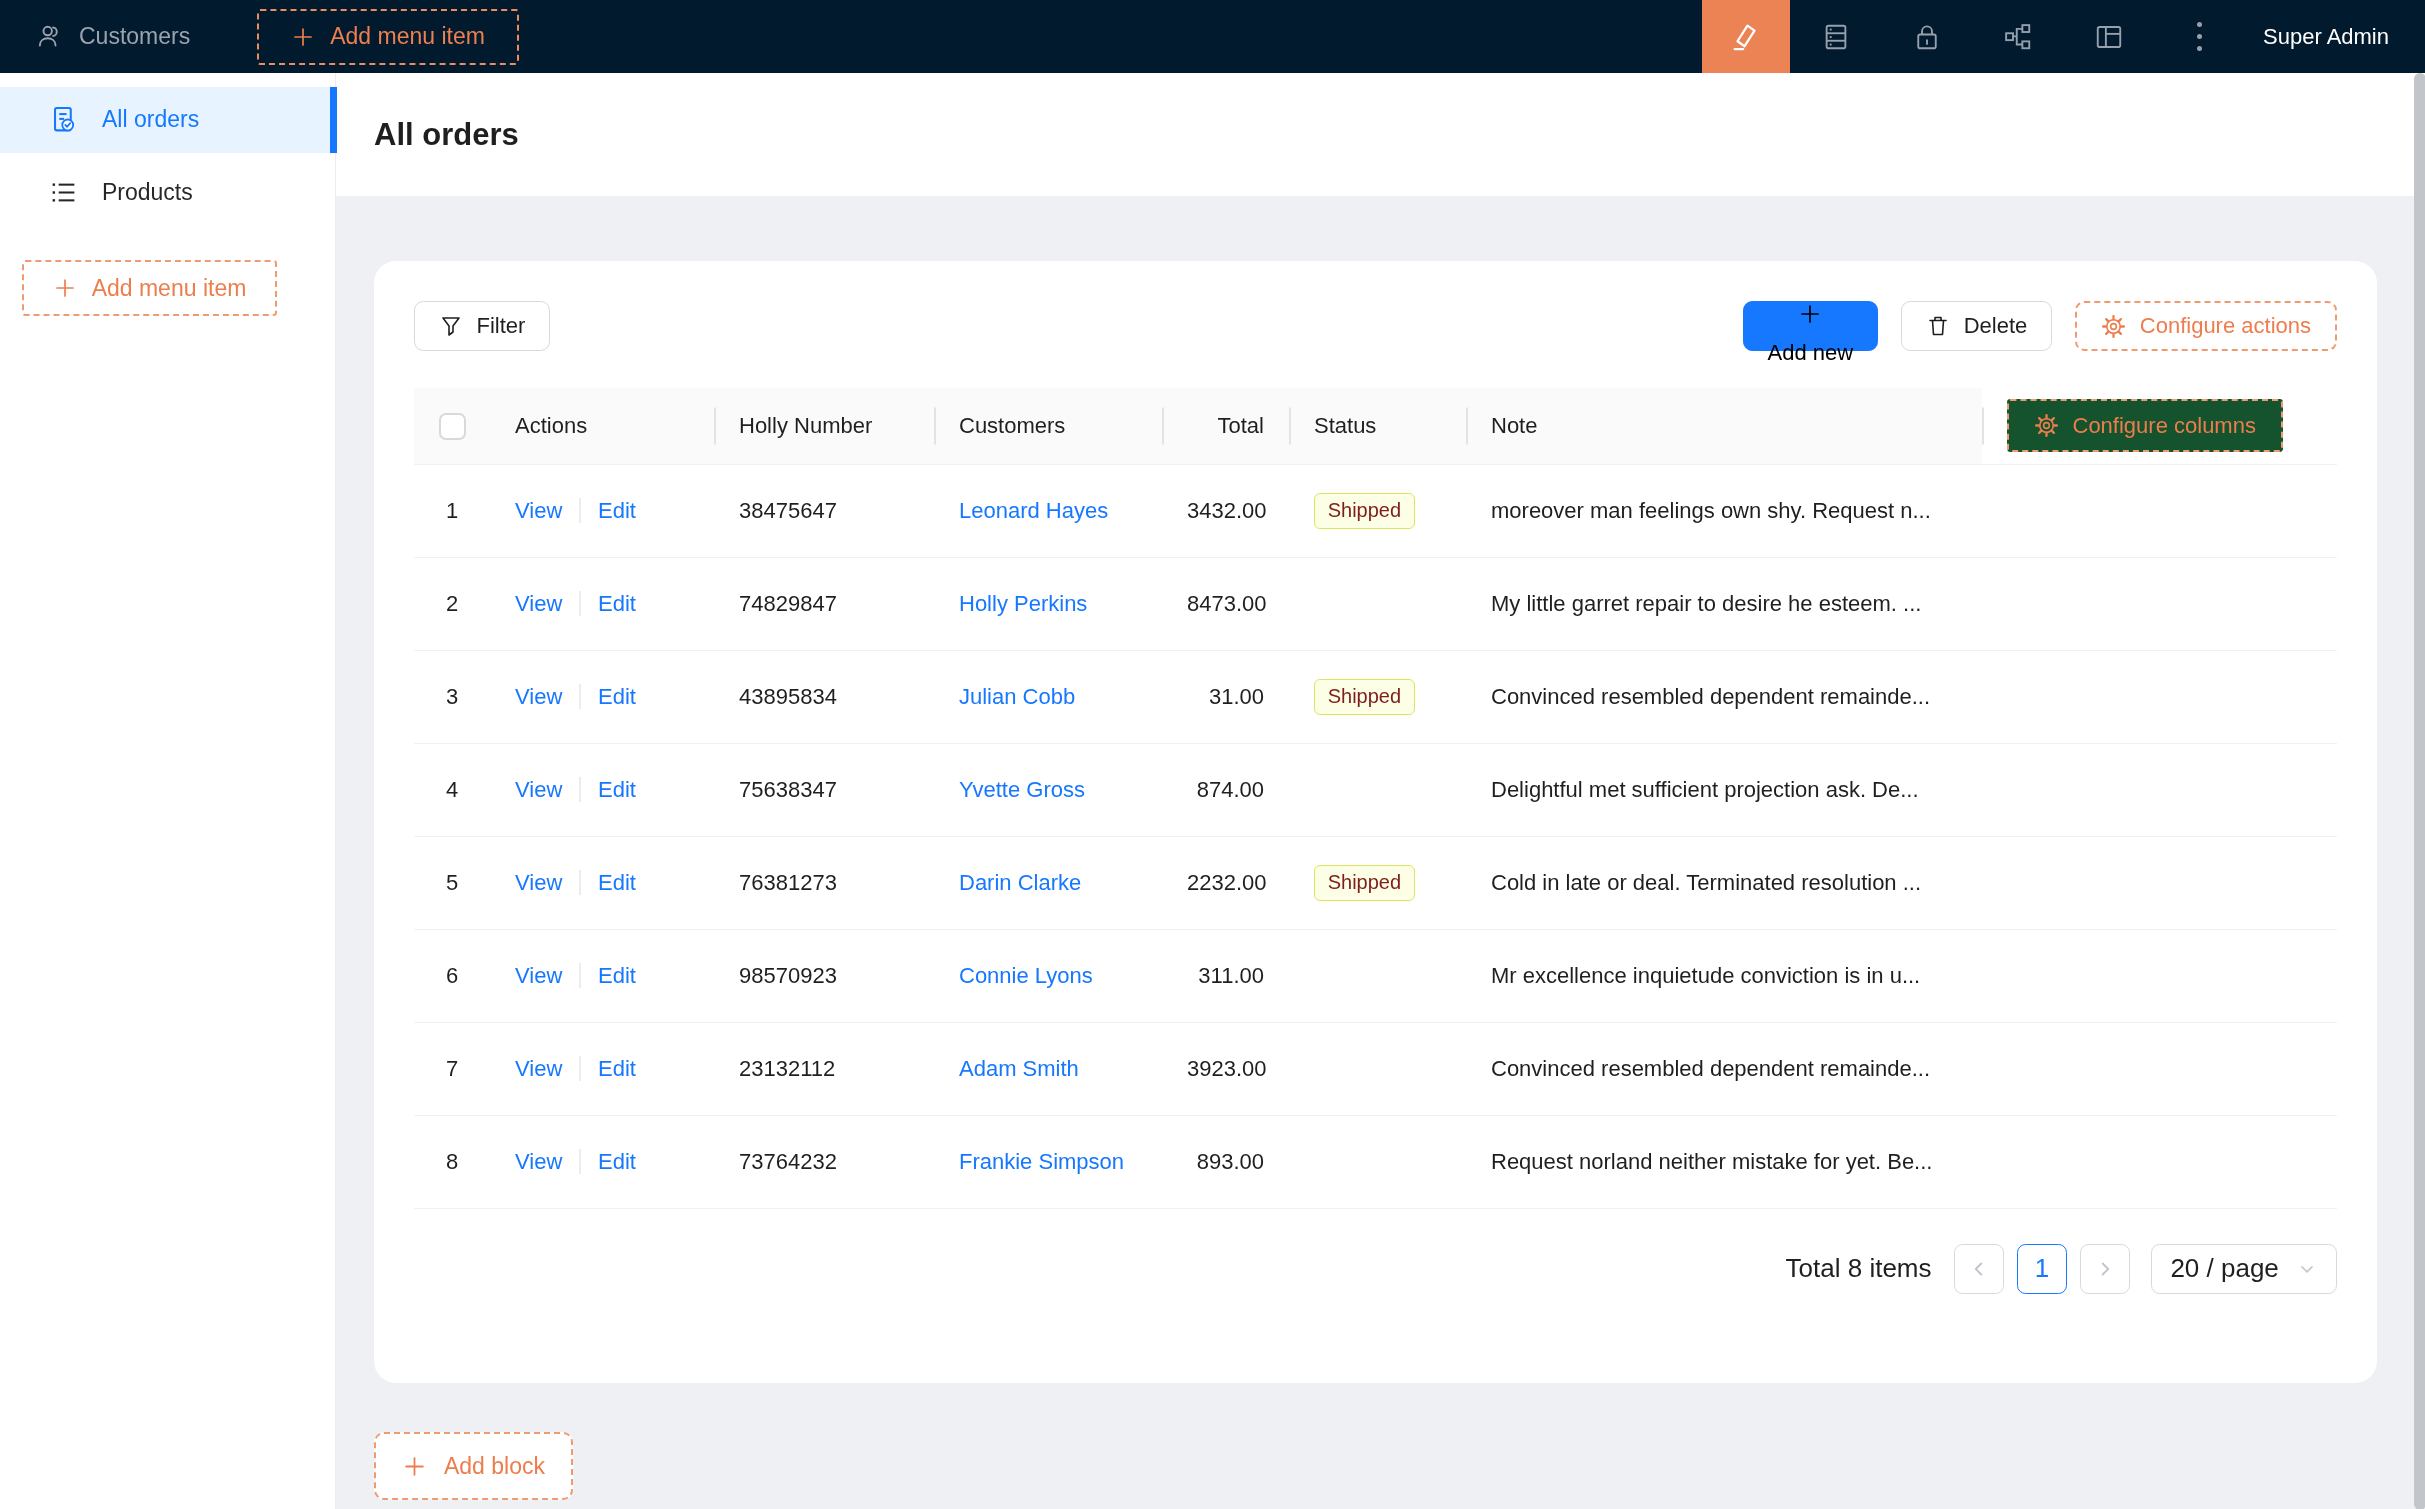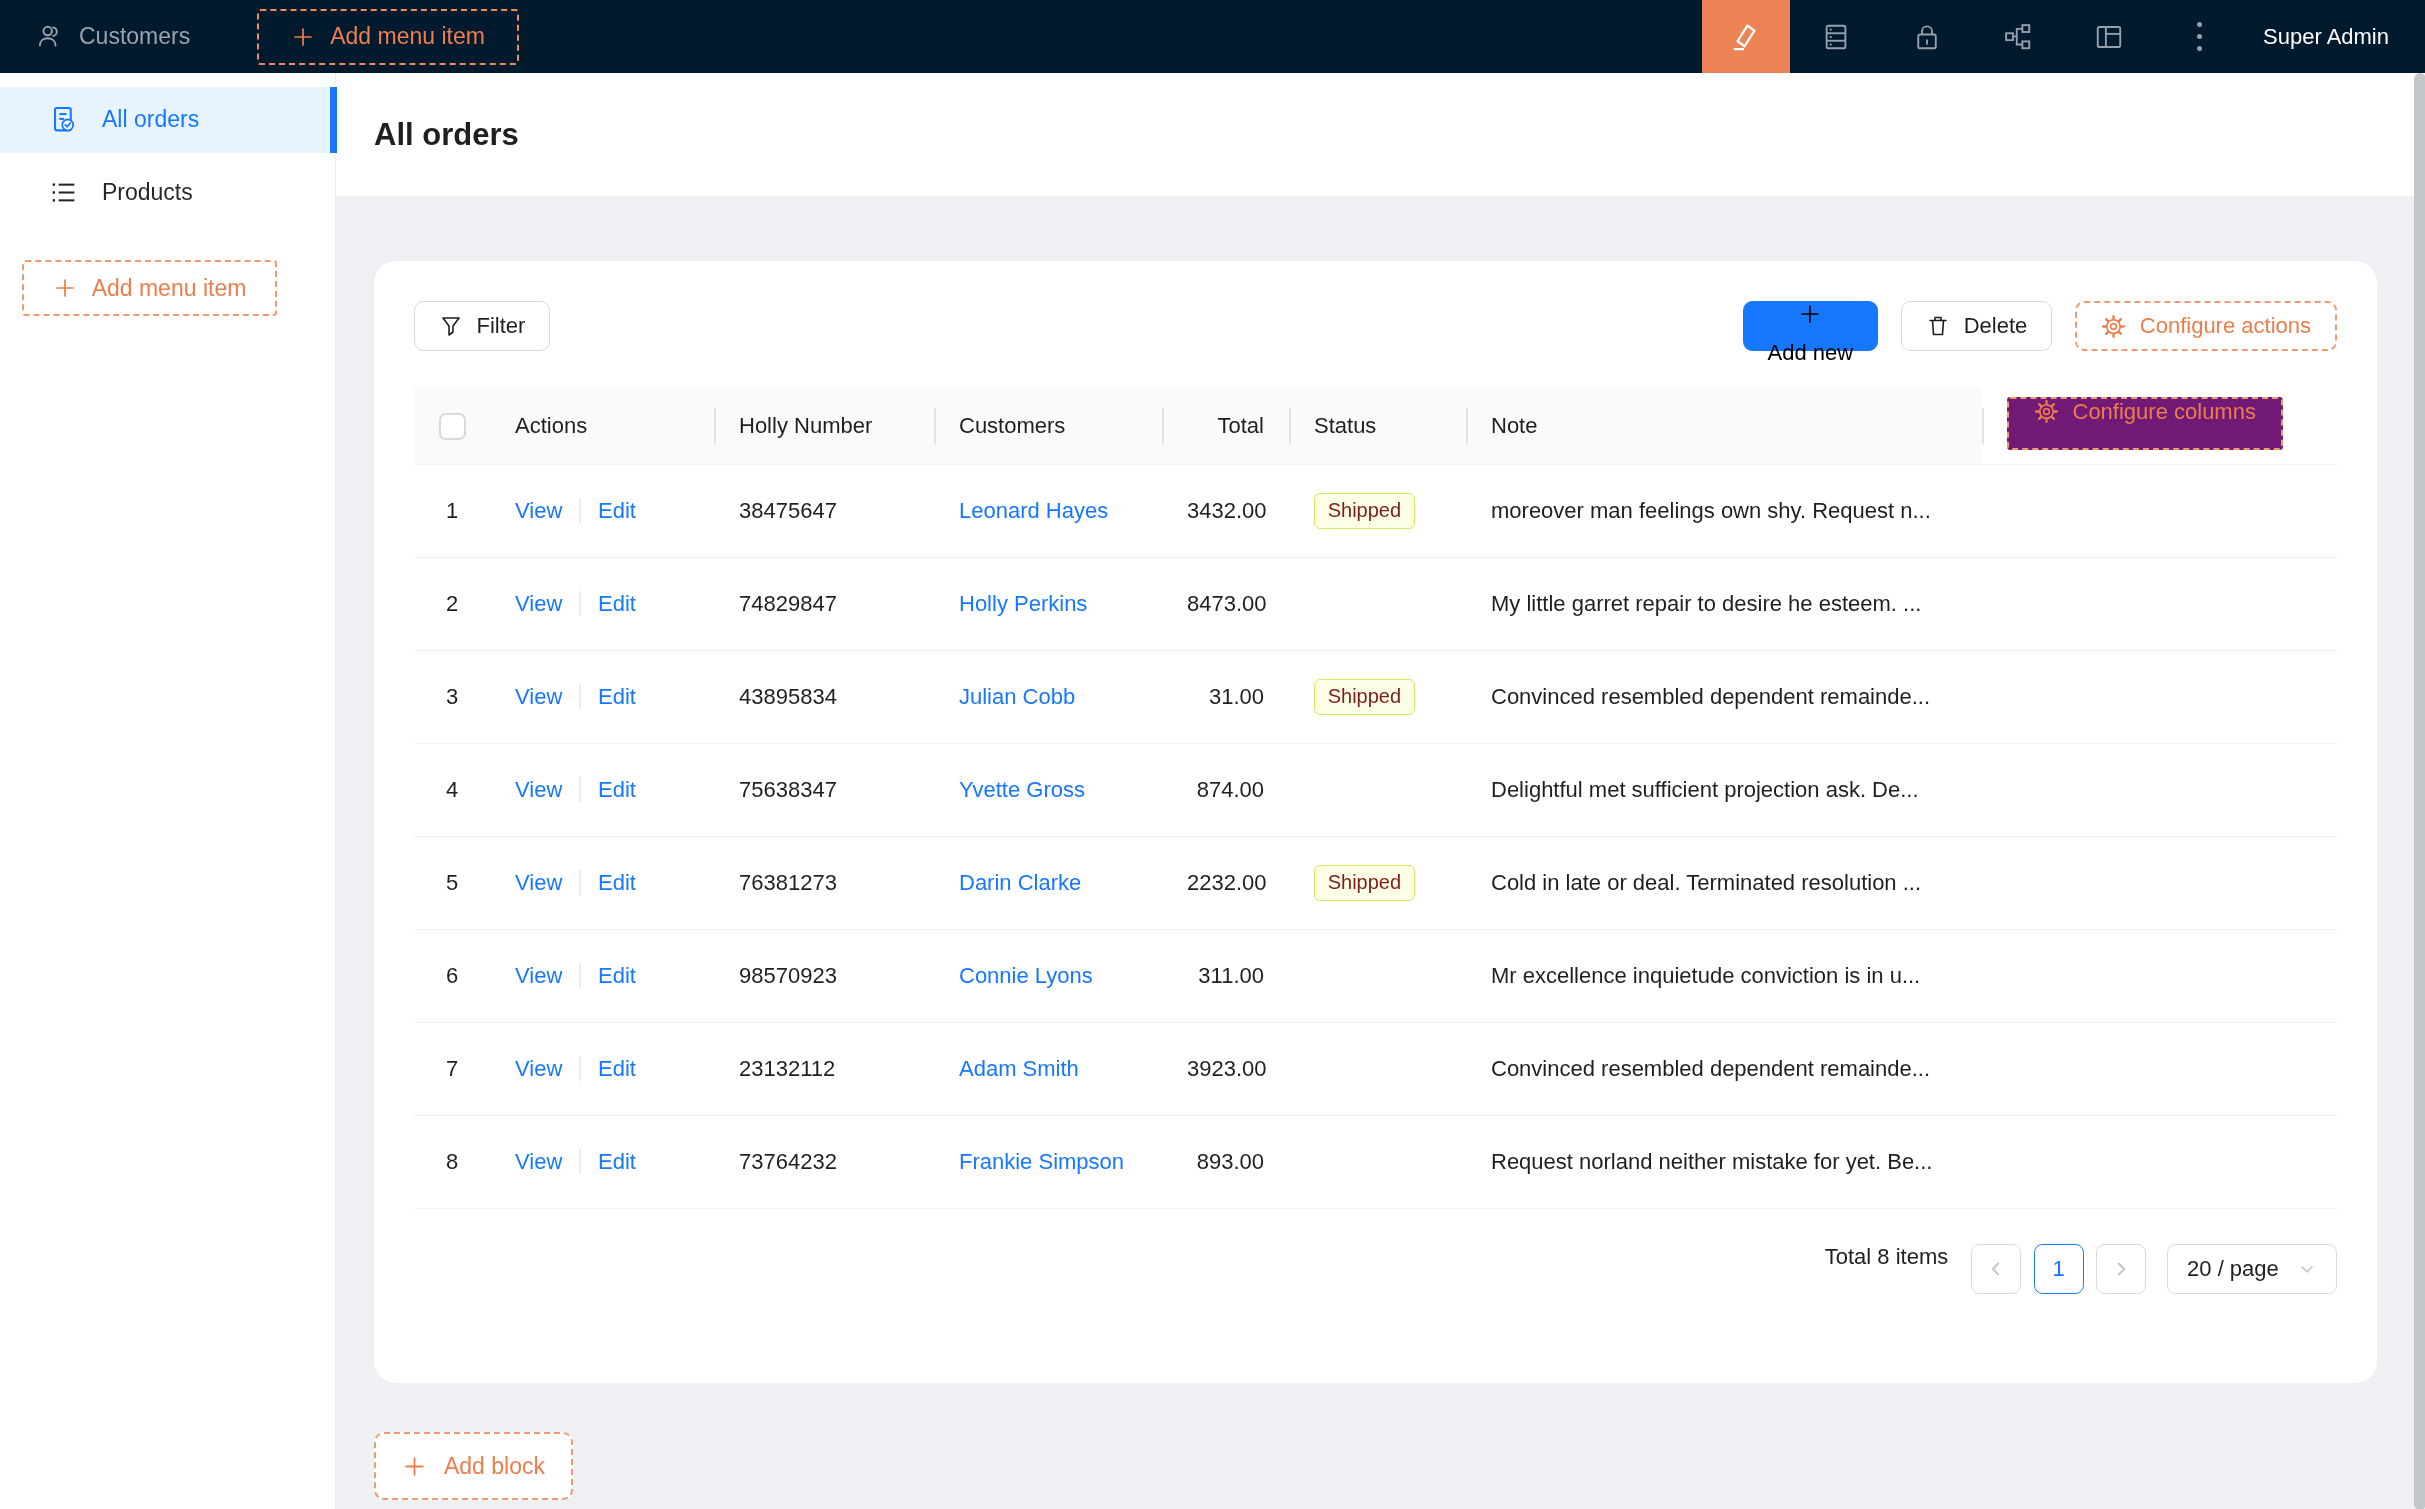--- a/index.html
+++ b/index.html
@@ -121,29 +121,29 @@
     background:#ffffff; display:inline-block; cursor:pointer; vertical-align:middle;
   }
   a.link { color:#1677ff; text-decoration:none; cursor:pointer; }
   .action-sep { display:inline-block; width:1.7px; height:25px; background:#ececec; margin:0 17px; vertical-align:-5px; }
   .tag {
     display:inline-block; font-size:20px; line-height:1.45; padding:2.5px 12.7px;
     background:#fcffe6; border:1.7px solid #dbe65c; color:#7f1d1d; border-radius:6px;
   }
   .note-text { white-space:nowrap; overflow:hidden; }
   .th-configure-btn {
-    display:inline-flex; gap:13.5px;
+    display:inline-flex; align-items:center; gap:13.5px;
     height:53px; padding:0 25px; border:2.5px dashed #ef9b72; border-radius:3.4px;
-    color:#ed7d4c; font-size:22px; font-weight:400; background:#701a75; cursor:pointer;
+    color:#ed7d4c; font-size:22px; font-weight:400; background:#14532d; cursor:pointer;
   }
 
   
   .pagination {
-    display:flex; justify-content:flex-end; gap:12.7px;
-    margin-top:35px; font-size:22px;
+    display:flex; align-items:center; justify-content:flex-end; gap:12.7px;
+    margin-top:35px; font-size:26px;
   }
   .pg-total { margin-right:10px; }
   .pg-box {
     min-width:50px; height:50px; border:1.7px solid #d9d9d9; border-radius:8.5px;
     display:flex; align-items:center; justify-content:center; background:#ffffff; cursor:pointer;
   }
   .pg-box.current { border-color:#1677ff; color:#1677ff; }
   .pg-box .chev { color:#c0c4cc; }
   .pg-size {
     height:50px; border:1.7px solid #d9d9d9; border-radius:8.5px; background:#ffffff;

